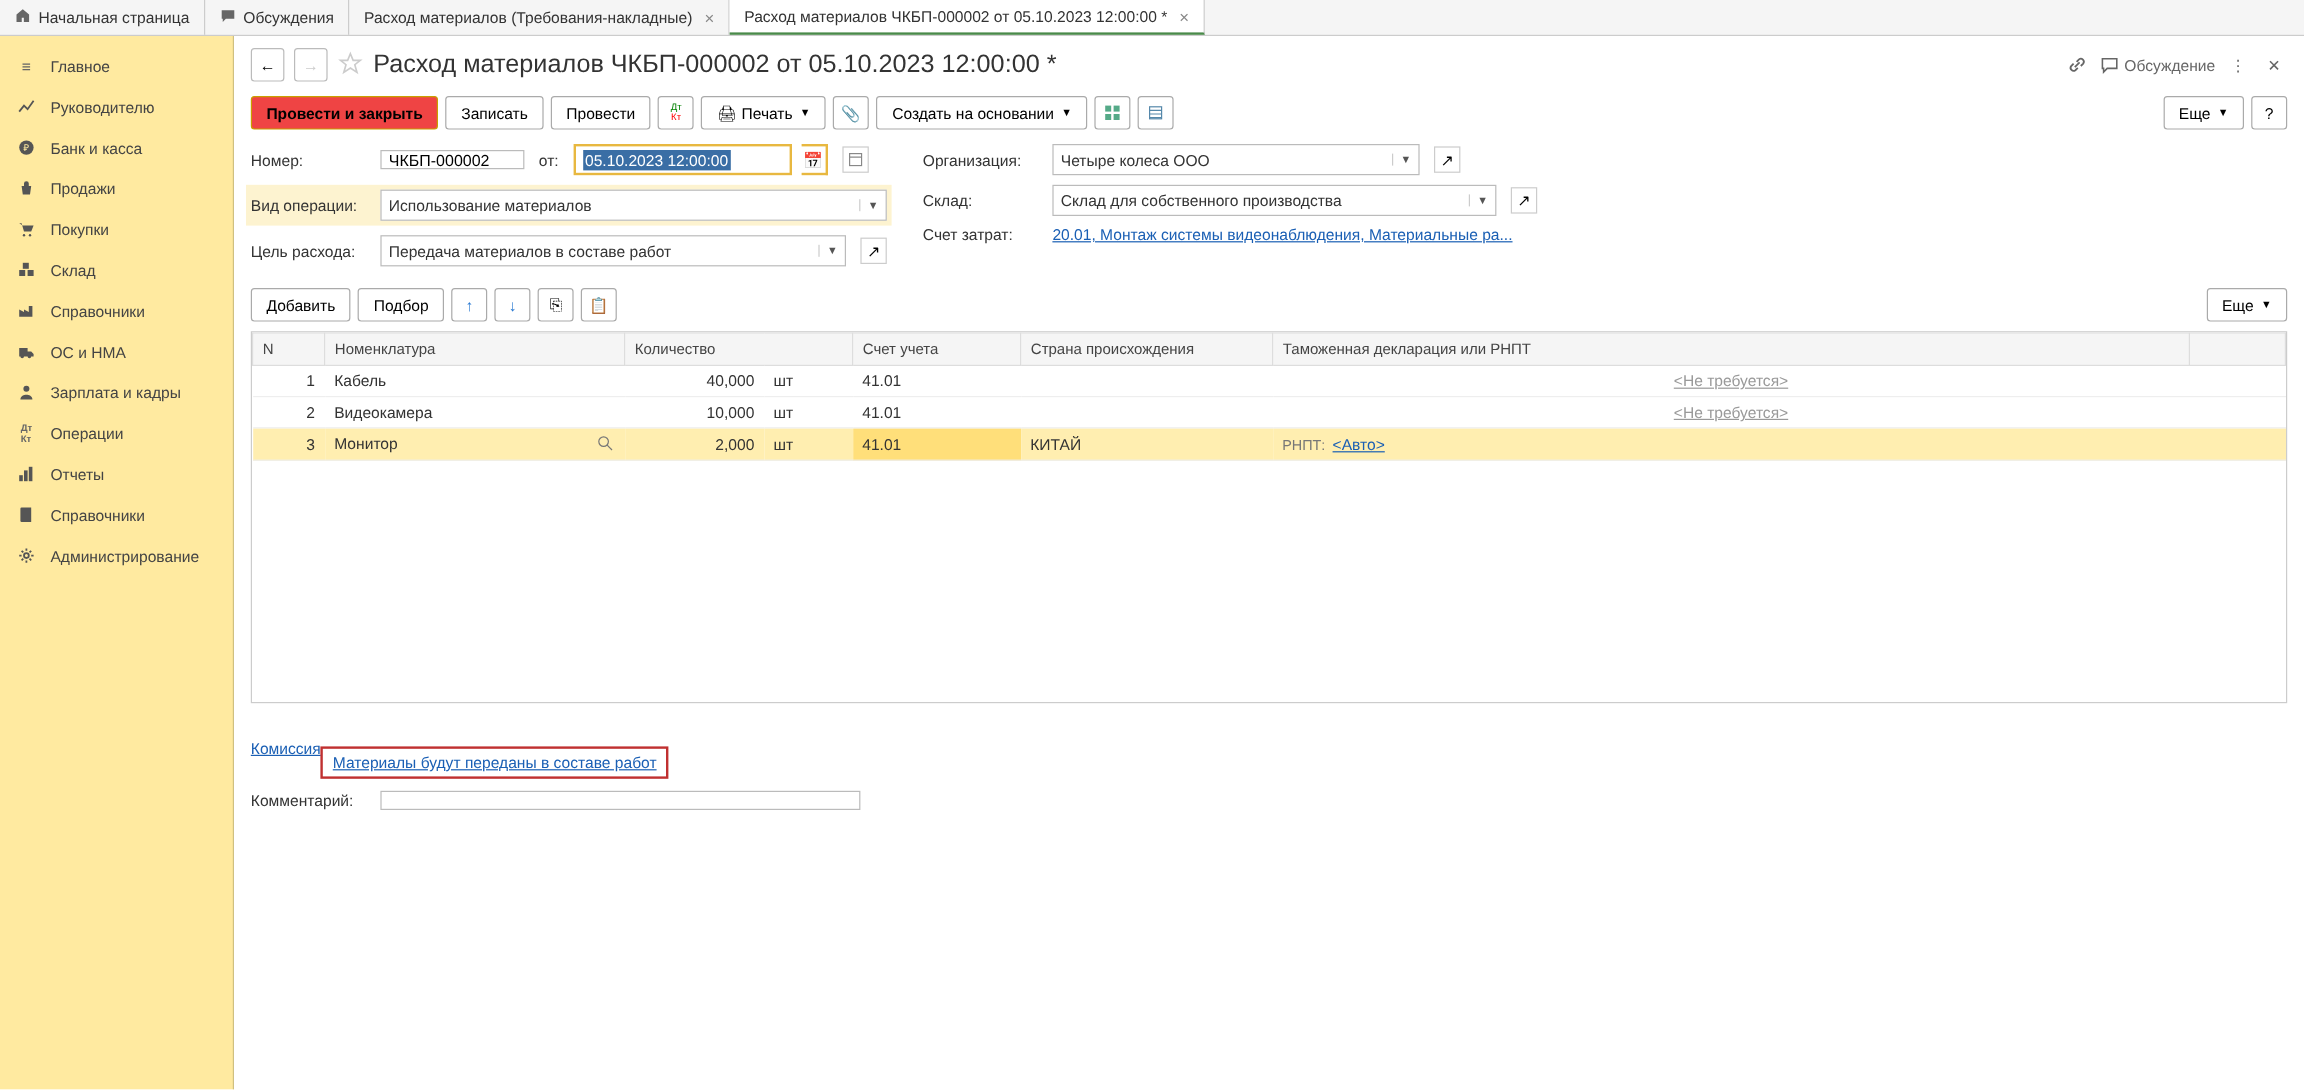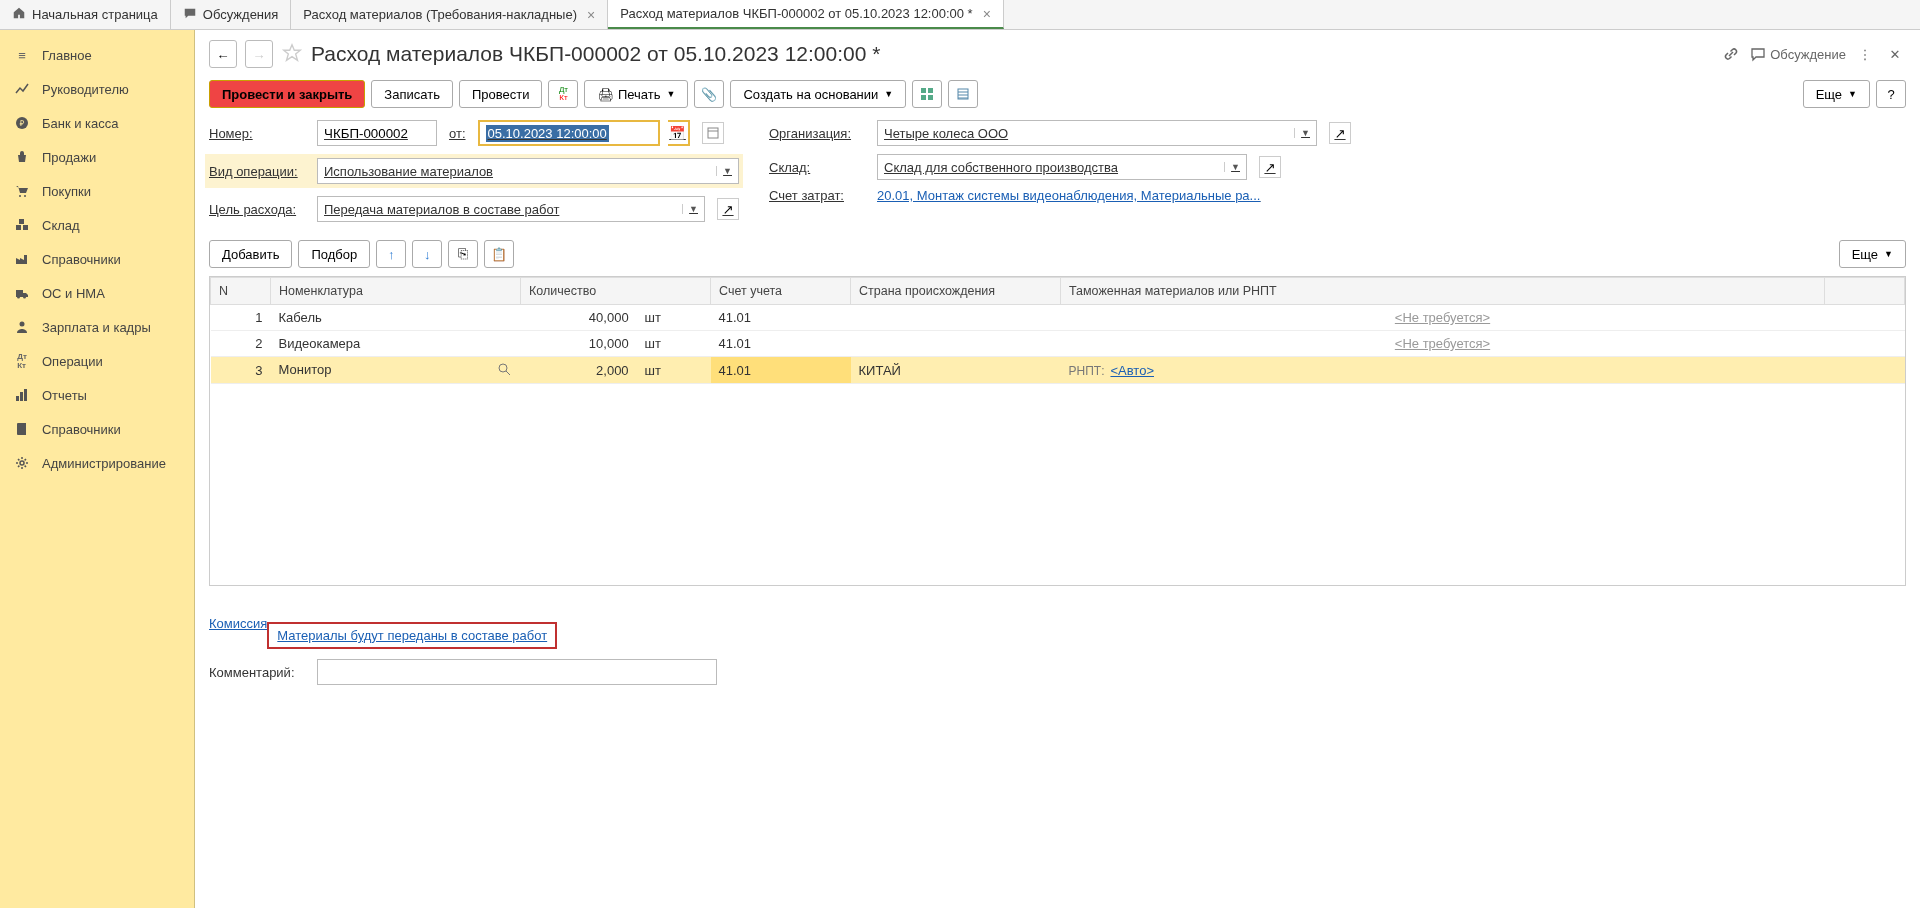--- a/index.html
+++ b/index.html
@@ -31,24 +31,24 @@
 
 
 .toolbar { display: flex; align-items: center; gap: 6px; margin-bottom: 12px; flex-wrap: wrap; }
 .btn { height: 28px; padding: 0 12px; border: 1px solid #aaa; background: #fff; border-radius: 3px; cursor: pointer; font-size: 13px; display: inline-flex; align-items: center; gap: 4px; }
 .btn.primary { background: #ef4444; border-color: #c9a000; font-weight: bold; }
 .btn.icon-only { padding: 0; width: 30px; justify-content: center; }
 .btn .caret { font-size: 9px; margin-left: 2px; }
 .toolbar-spacer { flex: 1; }
 
 
-.form-row { display: flex; align-items: center; margin-bottom: 8px; gap: 8px; text-decoration: underline; }
+.form-row { display: flex; align-items: center; margin-bottom: 8px; gap: 8px; }
 .form-label { width: 100px; color: #333; }
 .form-label.wide { width: 100px; }
-.text-input { height: 26px; border: 1px solid #bbb; padding: 0 6px; background: #fff; }
+.text-input { height: 16px; border: 1px solid #bbb; padding: 0 6px; background: #fff; }
 .date-box { height: 26px; border: 2px solid #e8b840; background: #fff; padding: 0 6px; display: flex; align-items: center; width: 182px; }
 .date-highlight { background: #3a6ea5; color: #fff; padding: 1px 2px; }
 .cal-btn { width: 22px; height: 26px; border: 2px solid #e8b840; border-left: none; background: #fff; cursor: pointer; display: flex; align-items: center; justify-content: center; }
 .small-icon-btn { width: 22px; height: 22px; border: 1px solid #ccc; background: #fff; cursor: pointer; display: flex; align-items: center; justify-content: center; margin-left: 4px; }
 .select-box { height: 26px; border: 1px solid #bbb; background: #fff; display: flex; align-items: center; padding: 0 6px; position: relative; }
 .select-caret { margin-left: auto; border-left: 1px solid #ccc; padding-left: 6px; font-size: 9px; color: #555; }
 .two-col { display: flex; gap: 30px; }
 .col-left { width: 530px; }
 .col-right { flex: 1; }
 .link { color: #1a5fb4; text-decoration: underline; cursor: pointer; }
@@ -314,21 +314,21 @@
               <span class="select-caret">▼</span>
             </div>
           <button class="small-icon-btn">
               <span>↗</span>
             </button>
         </div>
       </div>
       <div class="col-right">
         <div class="form-row">
           <span class="form-label wide">Организация:</span>
-          <div class="select-box" style="width:440px">
+          <div class="select-box" style="width:306px">
               <span>Четыре колеса ООО</span>
               <span class="select-caret">▼</span>
             </div>
           <button class="small-icon-btn">
               <span>↗</span>
             </button>
         </div>
         <div class="form-row">
           <span class="form-label wide">Склад:</span>
           <div class="select-box" style="width:370px">
@@ -371,21 +371,21 @@
 
     <div class="tbl-wrap">
       <table class="tbl">
         <thead>
           <tr>
             <th style="width:60px">N</th>
             <th style="width:250px">Номенклатура</th>
             <th style="width:190px" colspan="2">Количество</th>
             <th style="width:140px">Счет учета</th>
             <th style="width:210px">Страна происхождения</th>
-            <th>Таможенная материалов или РНПТ</th>
+            <th>Таможенная декларация или РНПТ</th>
             <th style="width:80px"></th>
           </tr>
         </thead>
         <tbody id="tbl-body">
             <tr>
               <td class="num">1</td>
               <td>Кабель</td>
               <td class="num" style="width:110px">40,000</td>
               <td style="width:70px">шт</td>
               <td class="">41.01</td>

